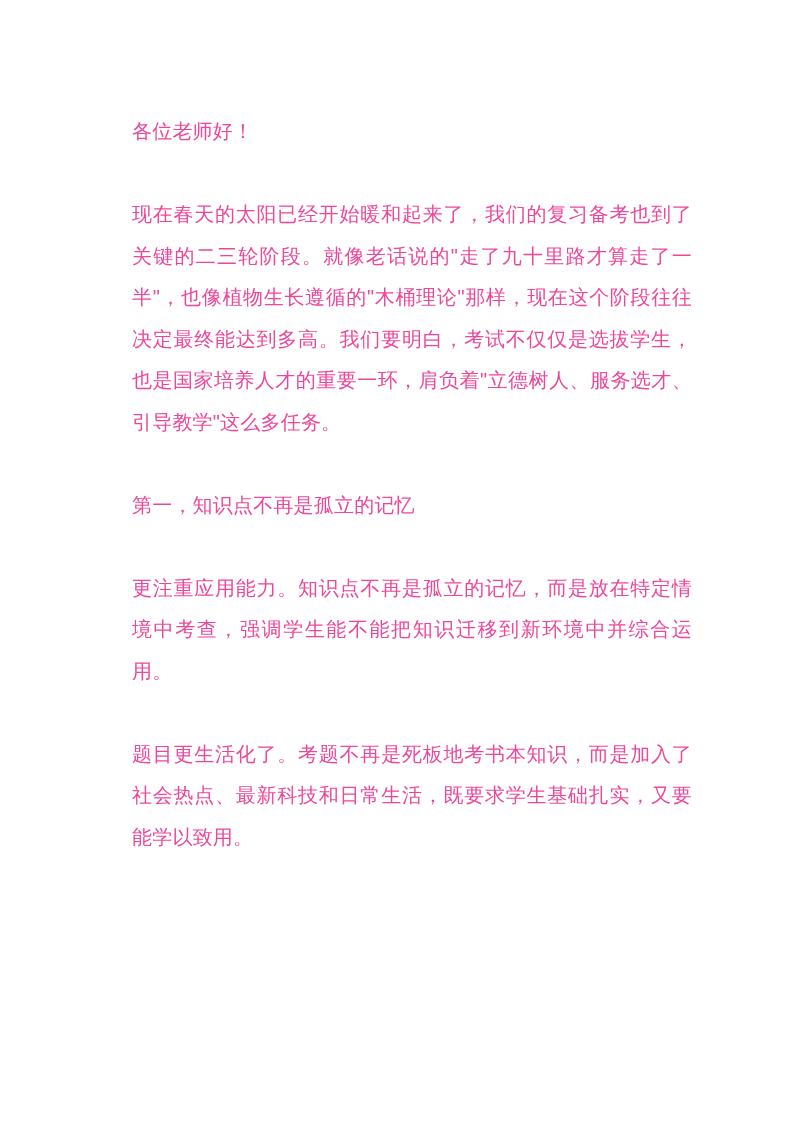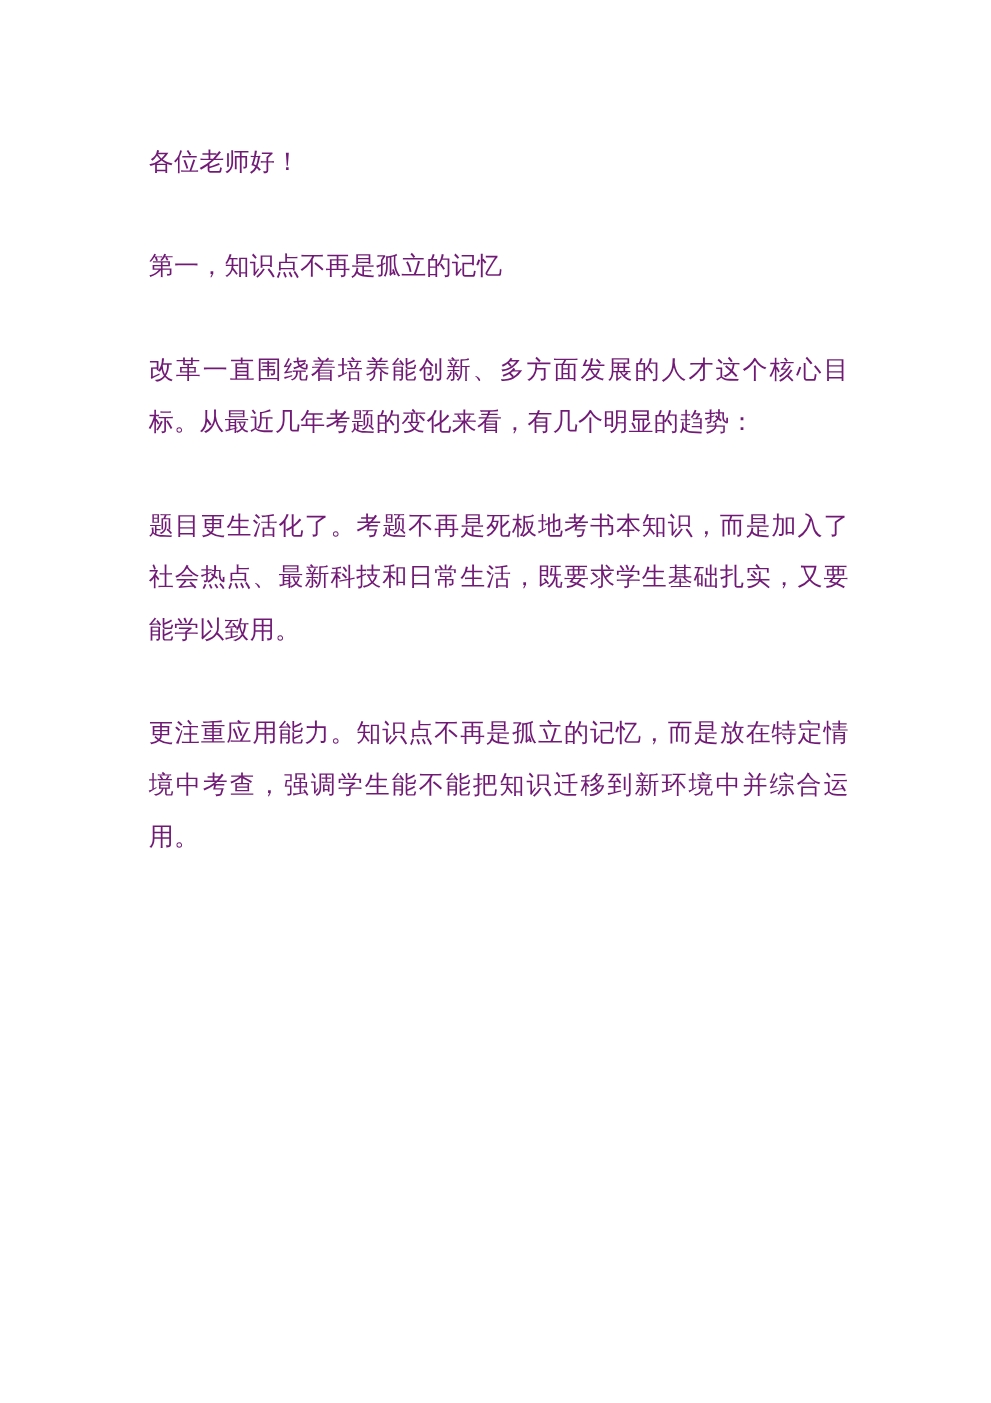--- a/index.html
+++ b/index.html
@@ -1,26 +1,26 @@
 <!DOCTYPE html>
 <html><head>
 <meta charset="utf-8">
 <style>
   html, body { margin: 0; padding: 0; background: #ffffff; }
   body { width: 793px; height: 1122px; position: relative; overflow: hidden; }
   .page {
-    position: absolute; left: 119px; top: 111px; width: 560px;
-    font-family: Liberation Mono, monospace;
-    font-size: 20px; line-height: 41.5px; color: #701a75;
+    position: absolute; left: 132px; top: 111px; width: 560px;
+    font-family: Liberation Sans, sans-serif;
+    font-size: 20px; line-height: 41.5px; color: #ec4899;
     letter-spacing: 0.2px;
   }
   .para { margin: 0 0 41.5px 0; text-align: justify; word-break: break-all; }
 </style>
 </head>
 <body>
 
 <div class="page">
   <p class="para">各位老师好！</p>
+  <p class="para">现在春天的太阳已经开始暖和起来了，我们的复习备考也到了关键的二三轮阶段。就像老话说的"走了九十里路才算走了一半"，也像植物生长遵循的"木桶理论"那样，现在这个阶段往往决定最终能达到多高。我们要明白，考试不仅仅是选拔学生，也是国家培养人才的重要一环，肩负着"立德树人、服务选才、引导教学"这么多任务。</p>
   <p class="para">第一，知识点不再是孤立的记忆</p>
-  <p class="para">改革一直围绕着培养能创新、多方面发展的人才这个核心目标。从最近几年考题的变化来看，有几个明显的趋势：</p>
+  <p class="para">更注重应用能力。知识点不再是孤立的记忆，而是放在特定情境中考查，强调学生能不能把知识迁移到新环境中并综合运用。</p>
   <p class="para">题目更生活化了。考题不再是死板地考书本知识，而是加入了社会热点、最新科技和日常生活，既要求学生基础扎实，又要能学以致用。</p>
-  <p class="para">更注重应用能力。知识点不再是孤立的记忆，而是放在特定情境中考查，强调学生能不能把知识迁移到新环境中并综合运用。</p>
 </div>
 
 </body></html>

